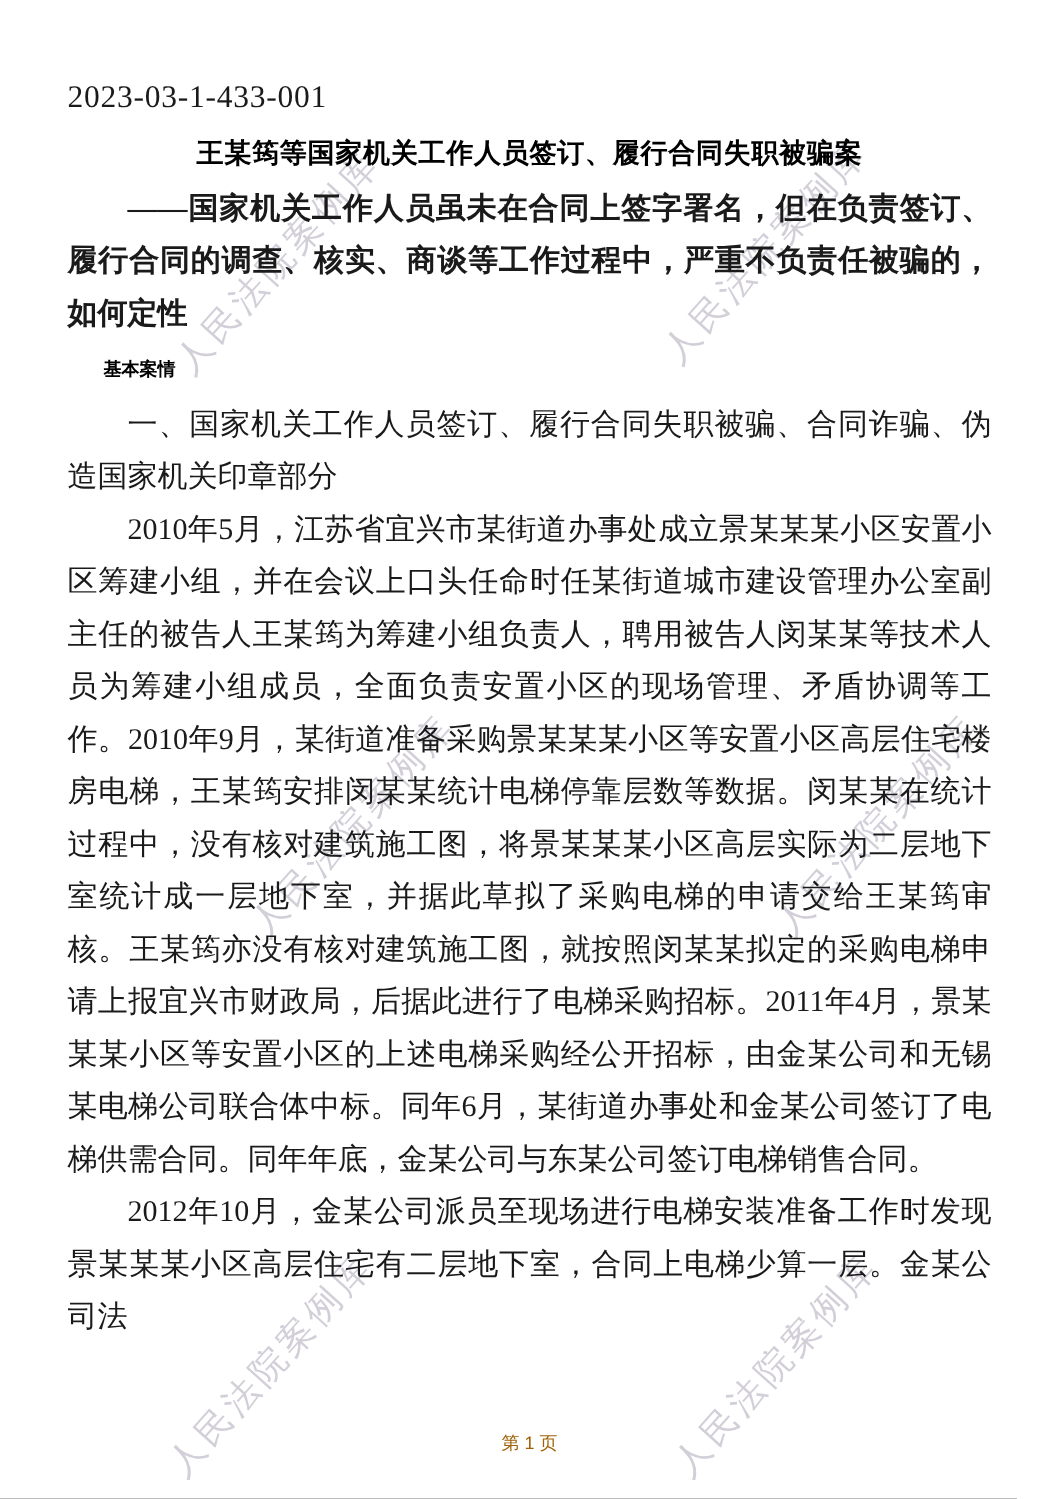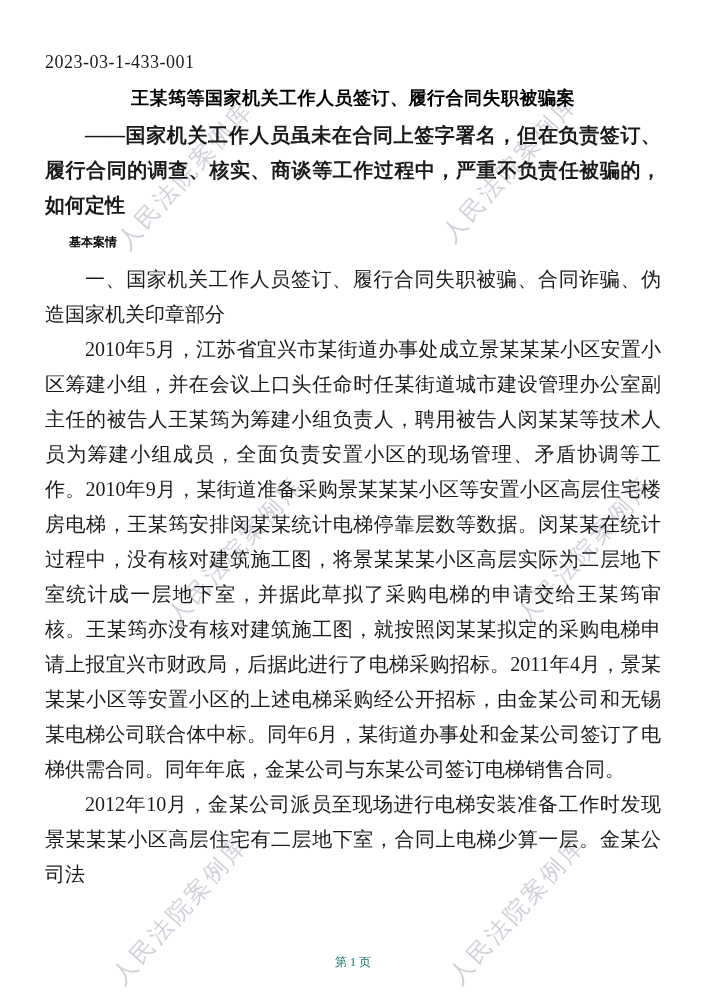--- a/index.html
+++ b/index.html
@@ -20,21 +20,21 @@
     font-size:24px;
     letter-spacing:3px;
     color:rgba(140,130,155,0.38);
     transform:translate(-50%,-50%) rotate(-48deg);
     font-family:"Liberation Serif", serif;
   }
   
   .content { position:absolute; left:45px; right:45px; top:0; }
   .doc-number {
     margin-top:52px;
-    font-size:18px;
+    font-size:21px;
     letter-spacing:0.5px;
   }
   .title {
     margin:13px 0 0;
     text-align:center;
     font-size:18px;
     font-weight:bold;
     letter-spacing:0.5px;
     color:#000;
   }
@@ -73,23 +73,23 @@
     margin:0;
     font-size:20px;
     line-height:35px;
     text-align:justify;
     text-indent:2em;
   }
   .footer {
     position:absolute;
     left:0; right:0; bottom:28px;
     text-align:center;
-    font-family:Liberation Serif, serif;
+    font-family:Liberation Sans, sans-serif;
     font-size:12px;
-    color:#0f766e;
+    color:#a16207;
   }
 </style>
 </head>
 <body>
 
 <div class="page">
 
   <div class="watermark-layer" id="watermark-layer">
       <span class="watermark" style="left: 185px; top: 175px;">人民法院案例库</span>
       <span class="watermark" style="left: 510px; top: 168px;">人民法院案例库</span>

